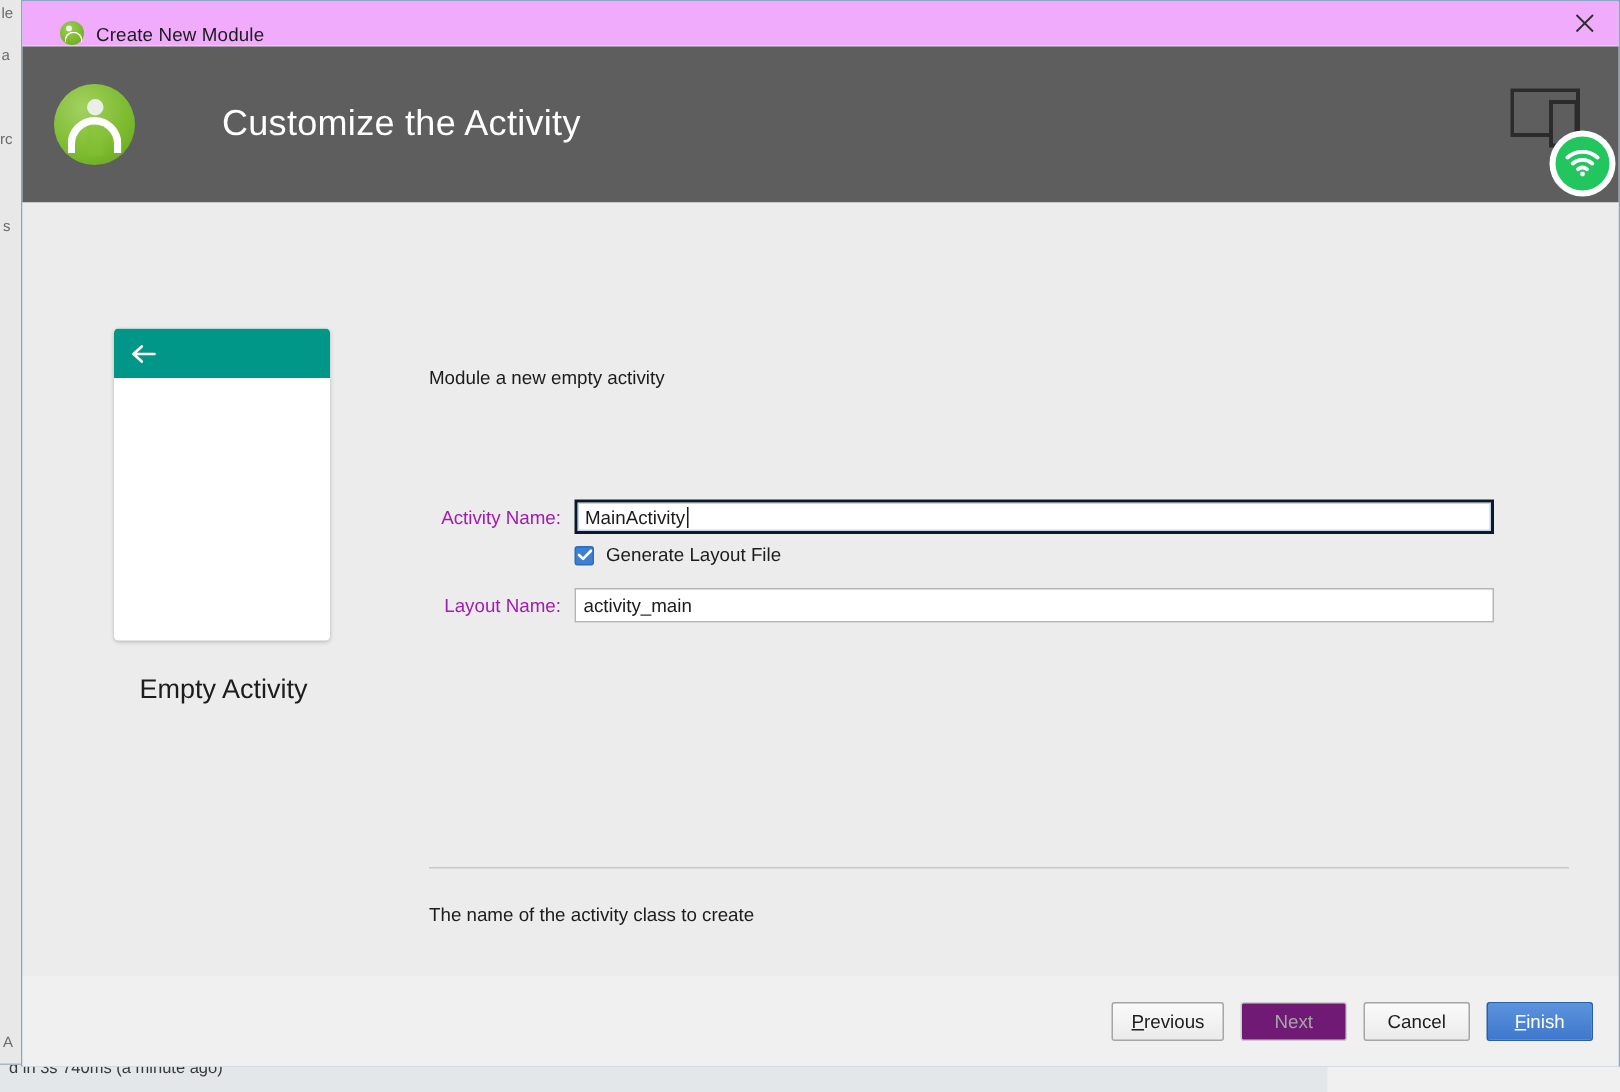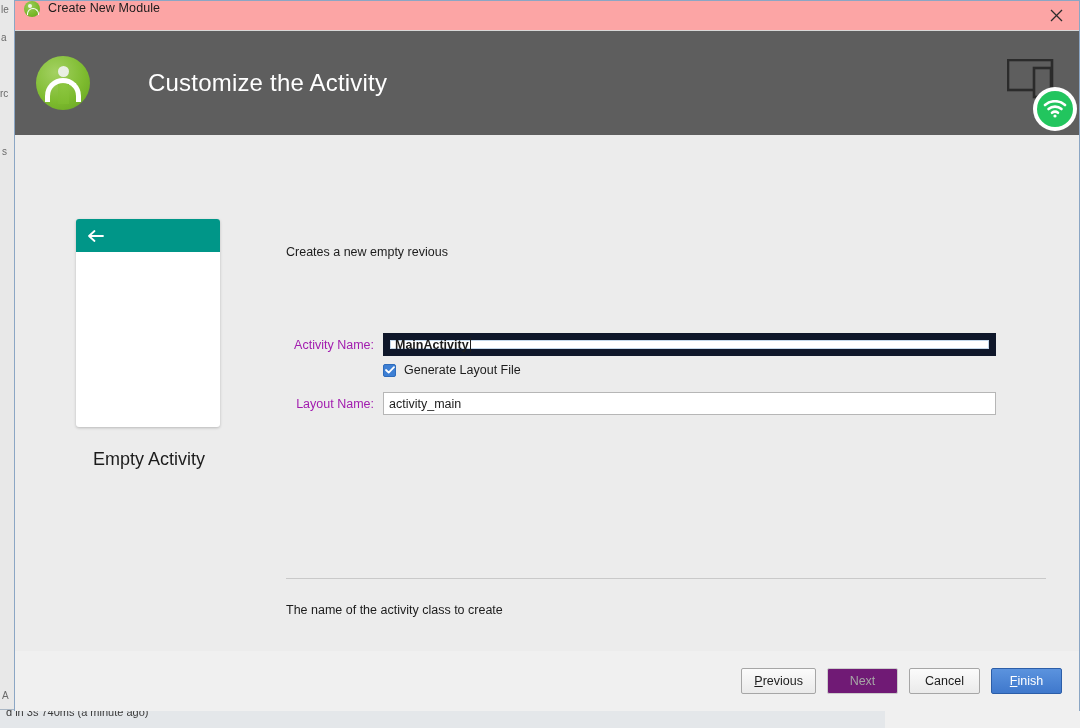--- a/index.html
+++ b/index.html
@@ -49,24 +49,25 @@
     width: 1066px; height: 711px;
     background: #f0f0f0;
     border: 1px solid #8ba6c4;
     box-sizing: border-box;
   }
 
   
   #titlebar {
     position: relative;
     height: 29px;
-    background: #fca5a5;
+    background: #f0abfc;
     border-bottom: 1px solid #d8d8d8;
     display: flex;
-    align-items: flex-start;
+    align-items: flex-end;
+    padding-left: 16px;
   }
   #titlebar-icon {
     width: 16px; height: 16px;
     margin-left: 9px; margin-right: 8px;
     border-radius: 50%;
     background: radial-gradient(circle at 38% 32%, #9ccc5a 0%, #78b828 62%, #5f9c1e 100%);
     position: relative;
     flex: none;
   }
   #titlebar-icon::before {
@@ -226,23 +227,22 @@
     background: #ffffff;
     box-sizing: border-box;
     display: flex;
     align-items: center;
     font-size: 12.5px;
     color: #1c1c1c;
     padding-left: 5px;
     position: relative;
   }
   .text-field.focused {
-    border: 7px solid #0f172a;
+    border: 2px solid #0f172a;
     box-shadow: 0 0 0 1px #c3d7ea inset;
-    font-weight: bold;
   }
   .text-field.unfocused {
     border: 1px solid #b6b6b6;
   }
   .caret {
     display: inline-block;
     width: 1px; height: 14px;
     background: #1c1c1c;
     margin-left: 1px;
   }
@@ -382,21 +382,21 @@
       <div id="preview-card">
         <div id="preview-appbar">
           <svg id="preview-back-arrow" width="17" height="14" viewBox="0 0 17 14">
             <path d="M16 7 H2.5 M7.5 2 L2 7 L7.5 12" fill="none" stroke="#ffffff" stroke-width="1.8" stroke-linecap="round" stroke-linejoin="round"></path>
           </svg>
         </div>
       </div>
       <div id="preview-caption">Empty Activity</div>
     </div>
 
-    <div id="desc-text">Creates a new empty revious</div>
+    <div id="desc-text">Module a new empty activity</div>
 
     <div class="form-row" id="row-activity-name">
       <div class="form-label">Activity Name:</div>
       <div class="text-field focused">
         <span>MainActivity</span>
           <span class="caret"></span>
       </div>
     </div>
 
     <div id="row-checkbox">

